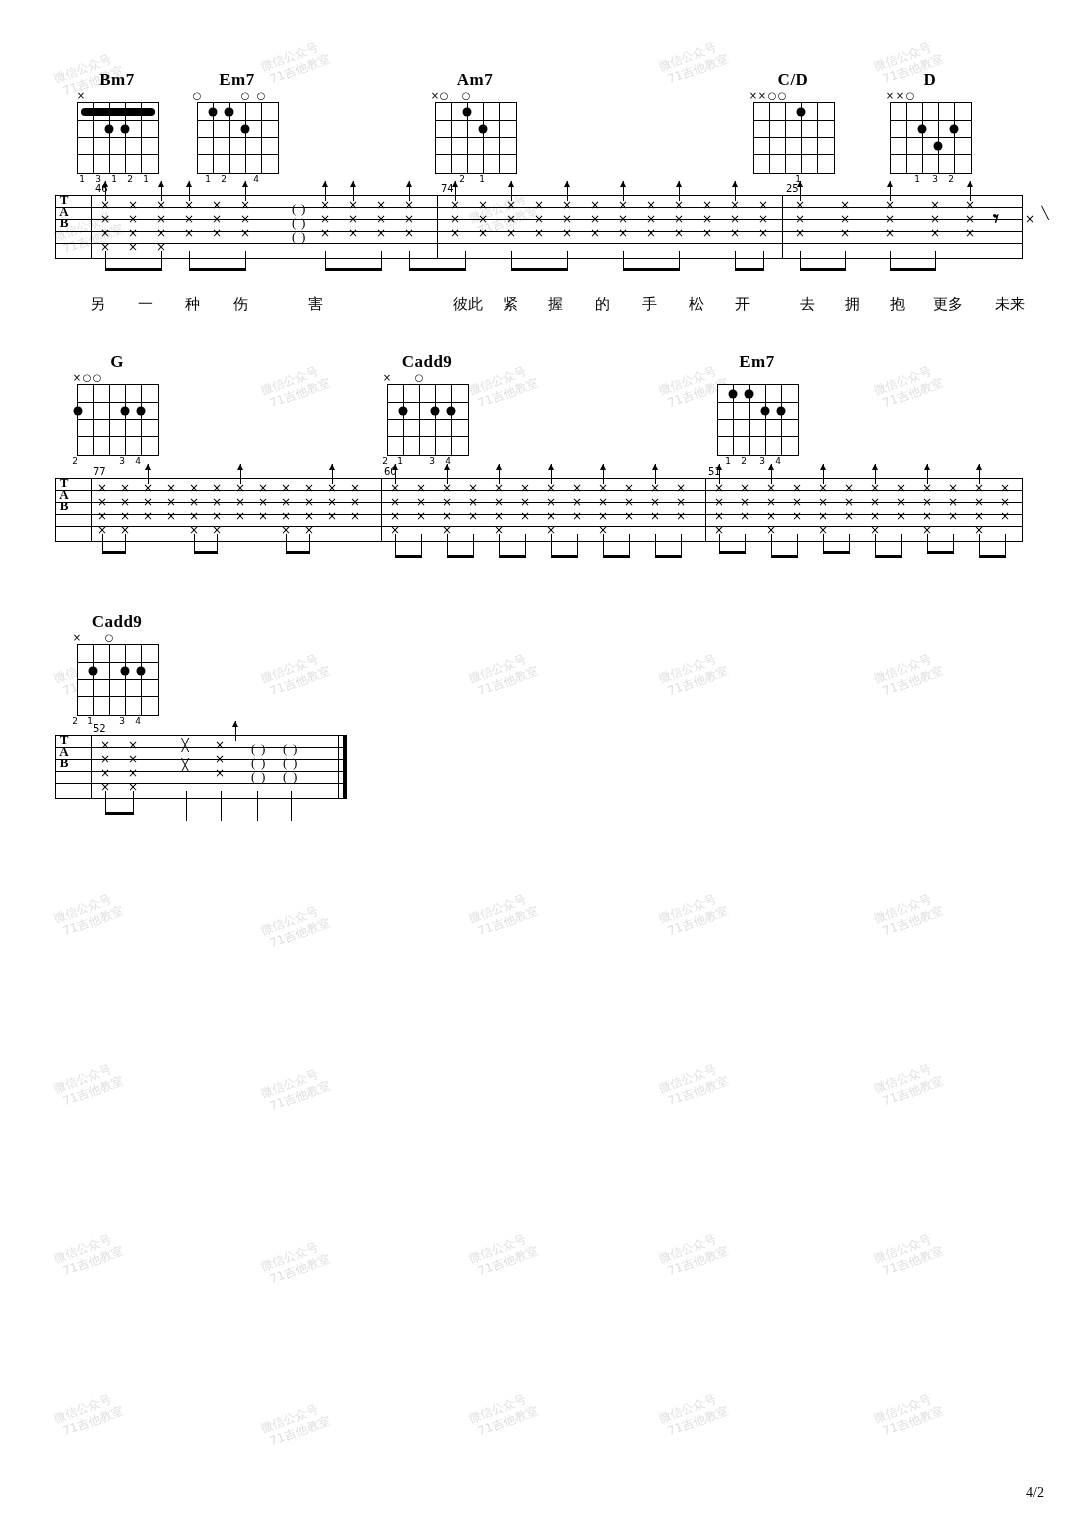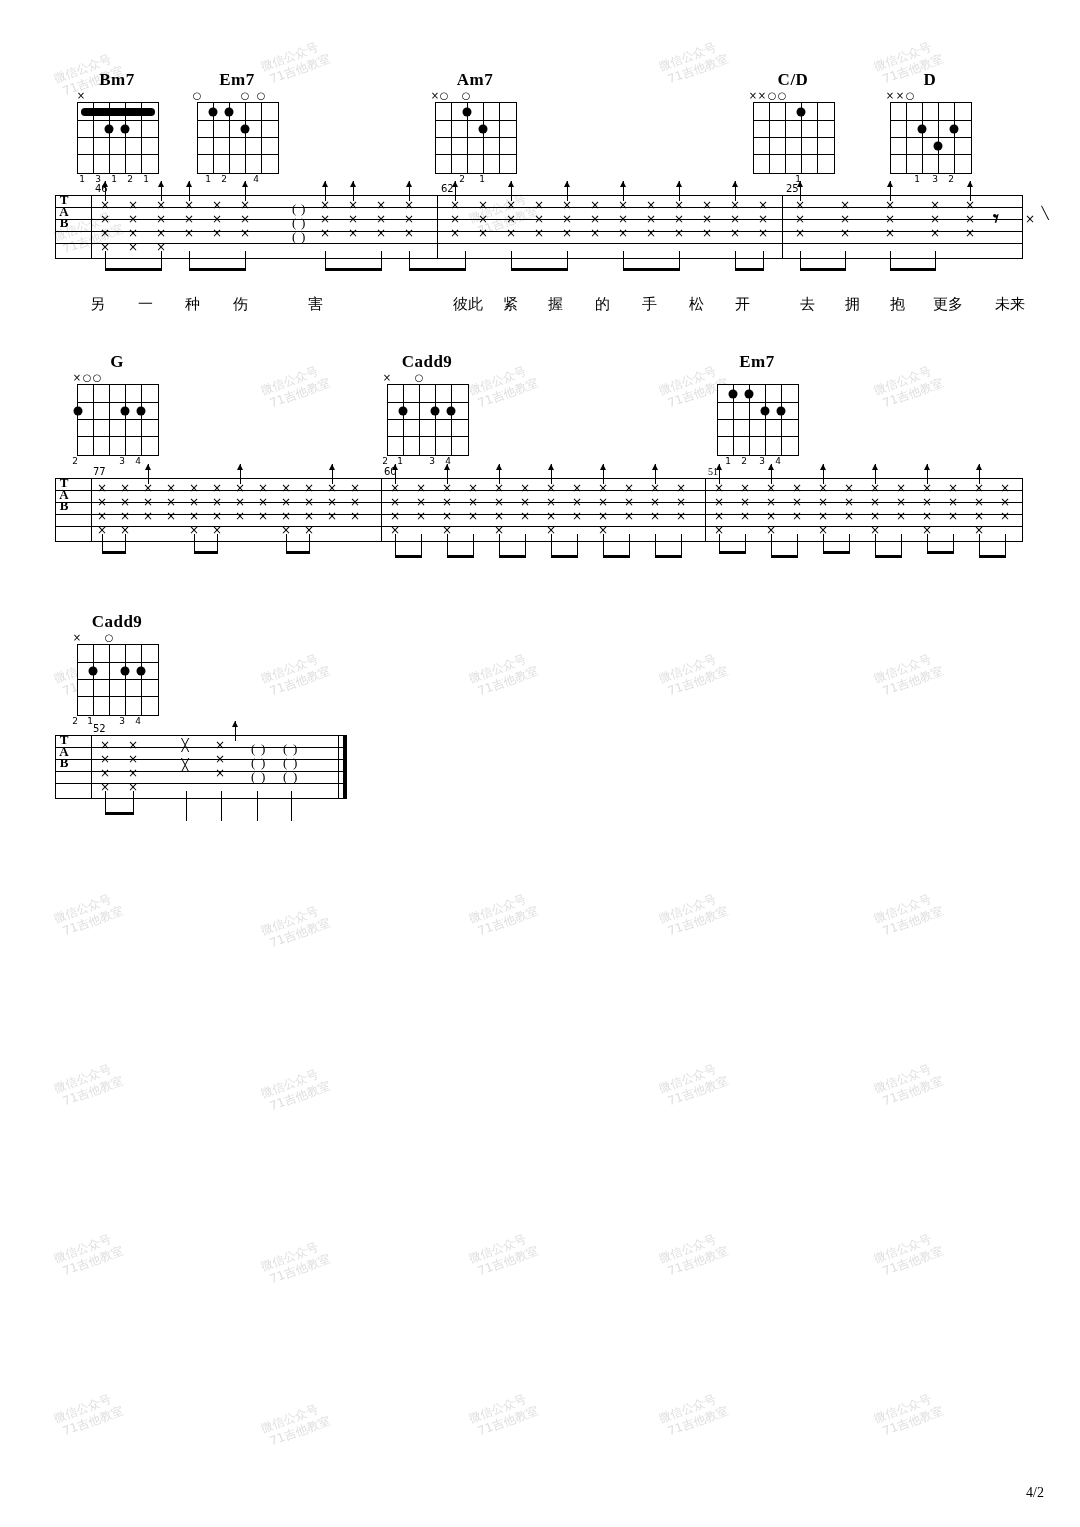--- a/index.html
+++ b/index.html
@@ -336,21 +336,21 @@
         <div class="line" style="top:47px;"></div>
       <div class="bar" style="left:0;"></div>
       <div class="bar" style="left:36px;"></div>
       <div class="bar" style="left:382px;"></div>
       <div class="bar" style="left:727px;"></div>
       <div class="bar" style="left:967px;"></div>
     </div>
     <div class="tabword" style="left:2px;top:-1px;">T<br>A<br>B</div>
 
     <div class="measnum" style="left:40px;top:-12px;">46</div>
-    <div class="measnum" style="left:386px;top:-12px;">62</div>
+    <div class="measnum" style="left:386px;top:-12px;">74</div>
     <div class="measnum" style="left:731px;top:-12px;">25</div>
 
     <div class="xmark" style="left:50px;top:10px;">×</div>
       <div class="xmark" style="left:50px;top:24px;">×</div>
       <div class="xmark" style="left:50px;top:38px;">×</div>
       <div class="xmark" style="left:50px;top:52px;">×</div>
     <div class="xmark" style="left:78px;top:10px;">×</div>
       <div class="xmark" style="left:78px;top:24px;">×</div>
       <div class="xmark" style="left:78px;top:38px;">×</div>
       <div class="xmark" style="left:78px;top:52px;">×</div>
@@ -590,21 +590,21 @@
         <div class="line" style="top:47px;"></div>
       <div class="bar" style="left:0;"></div>
       <div class="bar" style="left:36px;"></div>
       <div class="bar" style="left:326px;"></div>
       <div class="bar" style="left:650px;"></div>
       <div class="bar" style="left:967px;"></div>
     </div>
     <div class="tabword" style="left:2px;top:-1px;">T<br>A<br>B</div>
     <div class="measnum" style="left:38px;top:-12px;">77</div>
     <div class="measnum" style="left:329px;top:-12px;">60</div>
-    <div class="measnum" style="left:653px;top:-12px;font-family:Liberation Serif, serif;">51</div>
+    <div class="measnum" style="left:653px;top:-12px;">51</div>
 
     <div class="xmark" style="left:47px;top:10px;">×</div>
       <div class="xmark" style="left:47px;top:24px;">×</div>
       <div class="xmark" style="left:47px;top:38px;">×</div>
       <div class="xmark" style="left:47px;top:52px;">×</div>
     <div class="xmark" style="left:70px;top:10px;">×</div>
       <div class="xmark" style="left:70px;top:24px;">×</div>
       <div class="xmark" style="left:70px;top:38px;">×</div>
       <div class="xmark" style="left:70px;top:52px;">×</div>
     <div class="xmark" style="left:93px;top:10px;">×</div>

